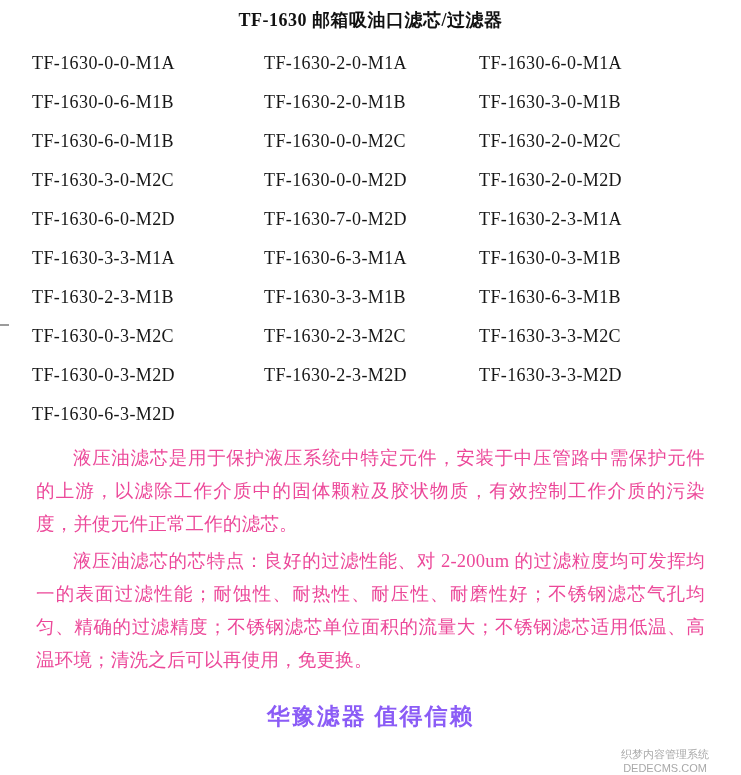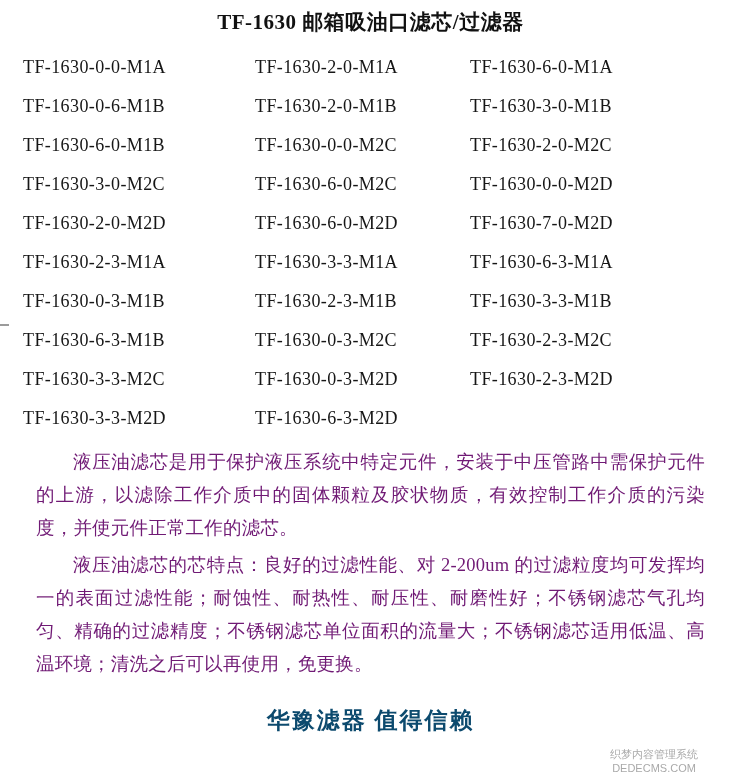--- a/index.html
+++ b/index.html
@@ -17,65 +17,65 @@
   }
   .page {
     width: 741px;
     height: 775px;
     position: relative;
     box-sizing: border-box;
     padding: 0;
   }
   .doc-title {
     text-align: center;
-    font-size: 21px;
+    font-size: 18px;
     font-weight: bold;
     letter-spacing: 0.5px;
     margin: 8px 0 12px 0;
     color: #111;
   }
   .model-grid {
     display: grid;
     grid-template-columns: 232px 215px auto;
     row-gap: 0px;
-    padding-left: 23px;
+    padding-left: 32px;
     box-sizing: border-box;
   }
   .model-cell {
     font-size: 18px;
     line-height: 39px;
     height: 39px;
     white-space: nowrap;
     letter-spacing: 0.4px;
     color: #161616;
   }
   .paragraphs {
     padding: 0 36px 0 36px;
     margin-top: 8px;
   }
   .para {
     font-size: 18.5px;
     line-height: 33px;
     text-indent: 2em;
     text-align: justify;
-    color: #701a75;
+    color: #ec4899;
     margin: 0 0 4px 0;
     letter-spacing: 0.2px;
   }
   .slogan {
     text-align: center;
-    color: #0c4a6e;
+    color: #8b5cf6;
     font-size: 23px;
     font-weight: bold;
     letter-spacing: 2px;
     margin-top: 24px;
   }
   .watermark {
     position: absolute;
-    right: 17px;
+    right: 6px;
     bottom: 8px;
     width: 140px;
     text-align: center;
     color: #9a9a9a;
     font-size: 11px;
     line-height: 14px;
     font-family: "Liberation Sans", sans-serif;
     opacity: 0.85;
   }
   .left-tick {
@@ -103,21 +103,20 @@
     <div class="model-cell">TF-1630-6-0-M1A</div>
     <div class="model-cell">TF-1630-0-6-M1B</div>
     <div class="model-cell">TF-1630-2-0-M1B</div>
 
     <div class="model-cell">TF-1630-3-0-M1B</div>
     <div class="model-cell">TF-1630-6-0-M1B</div>
     <div class="model-cell">TF-1630-0-0-M2C</div>
 
     <div class="model-cell">TF-1630-2-0-M2C</div>
     <div class="model-cell">TF-1630-3-0-M2C</div>
-    <div class="model-cell">TF-1630-6-0-M2C</div>
 
     <div class="model-cell">TF-1630-0-0-M2D</div>
     <div class="model-cell">TF-1630-2-0-M2D</div>
     <div class="model-cell">TF-1630-6-0-M2D</div>
 
     <div class="model-cell">TF-1630-7-0-M2D</div>
     <div class="model-cell">TF-1630-2-3-M1A</div>
 
     <div class="model-cell">TF-1630-3-3-M1A</div>
     <div class="model-cell">TF-1630-6-3-M1A</div>

